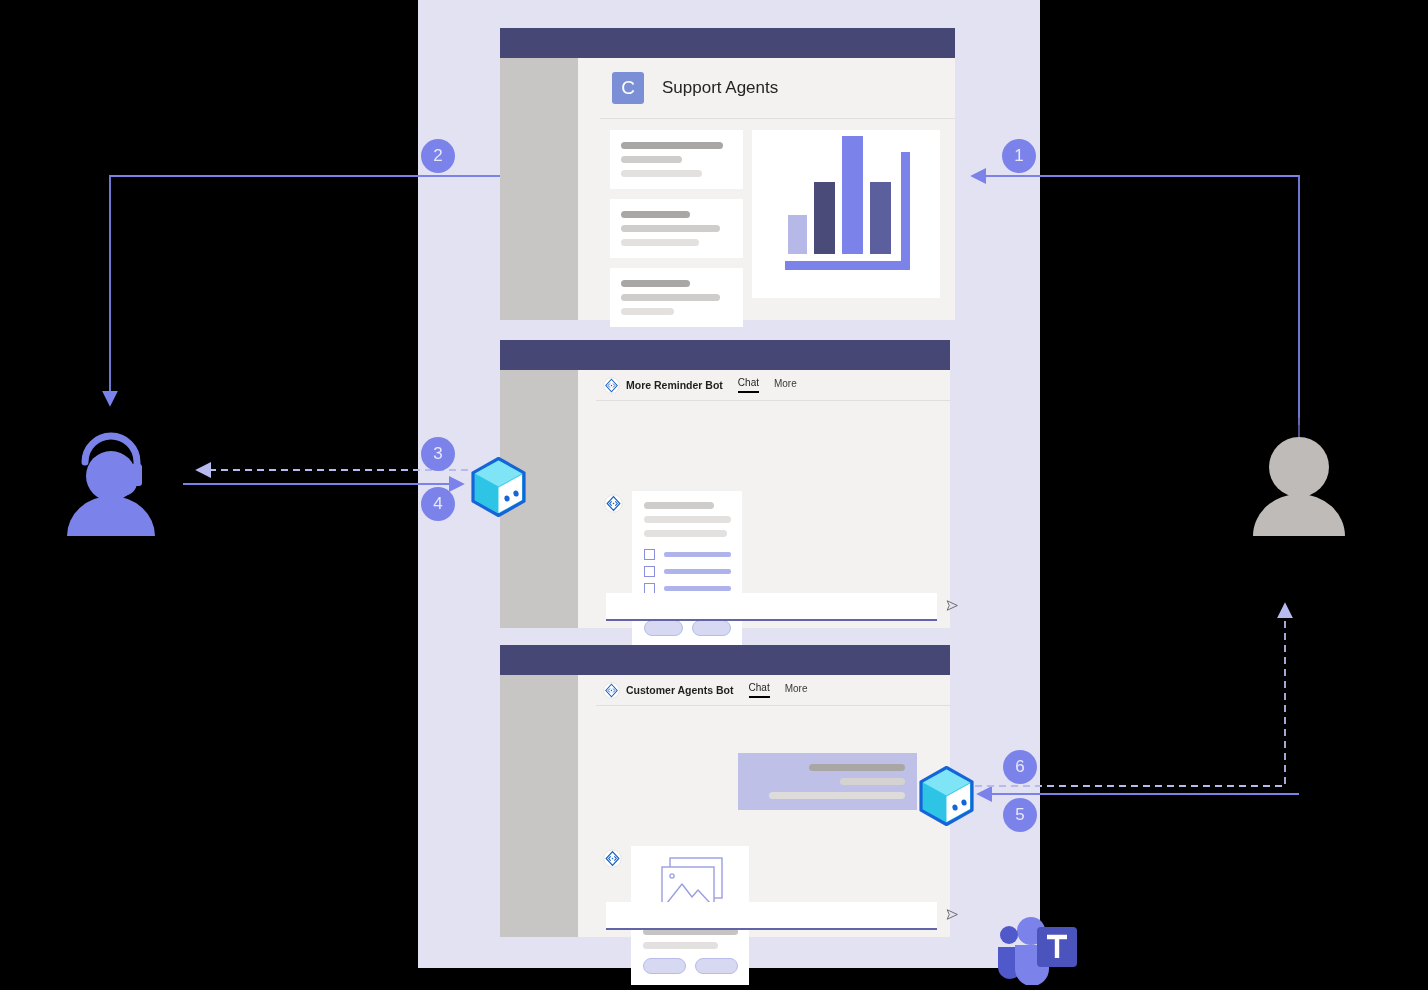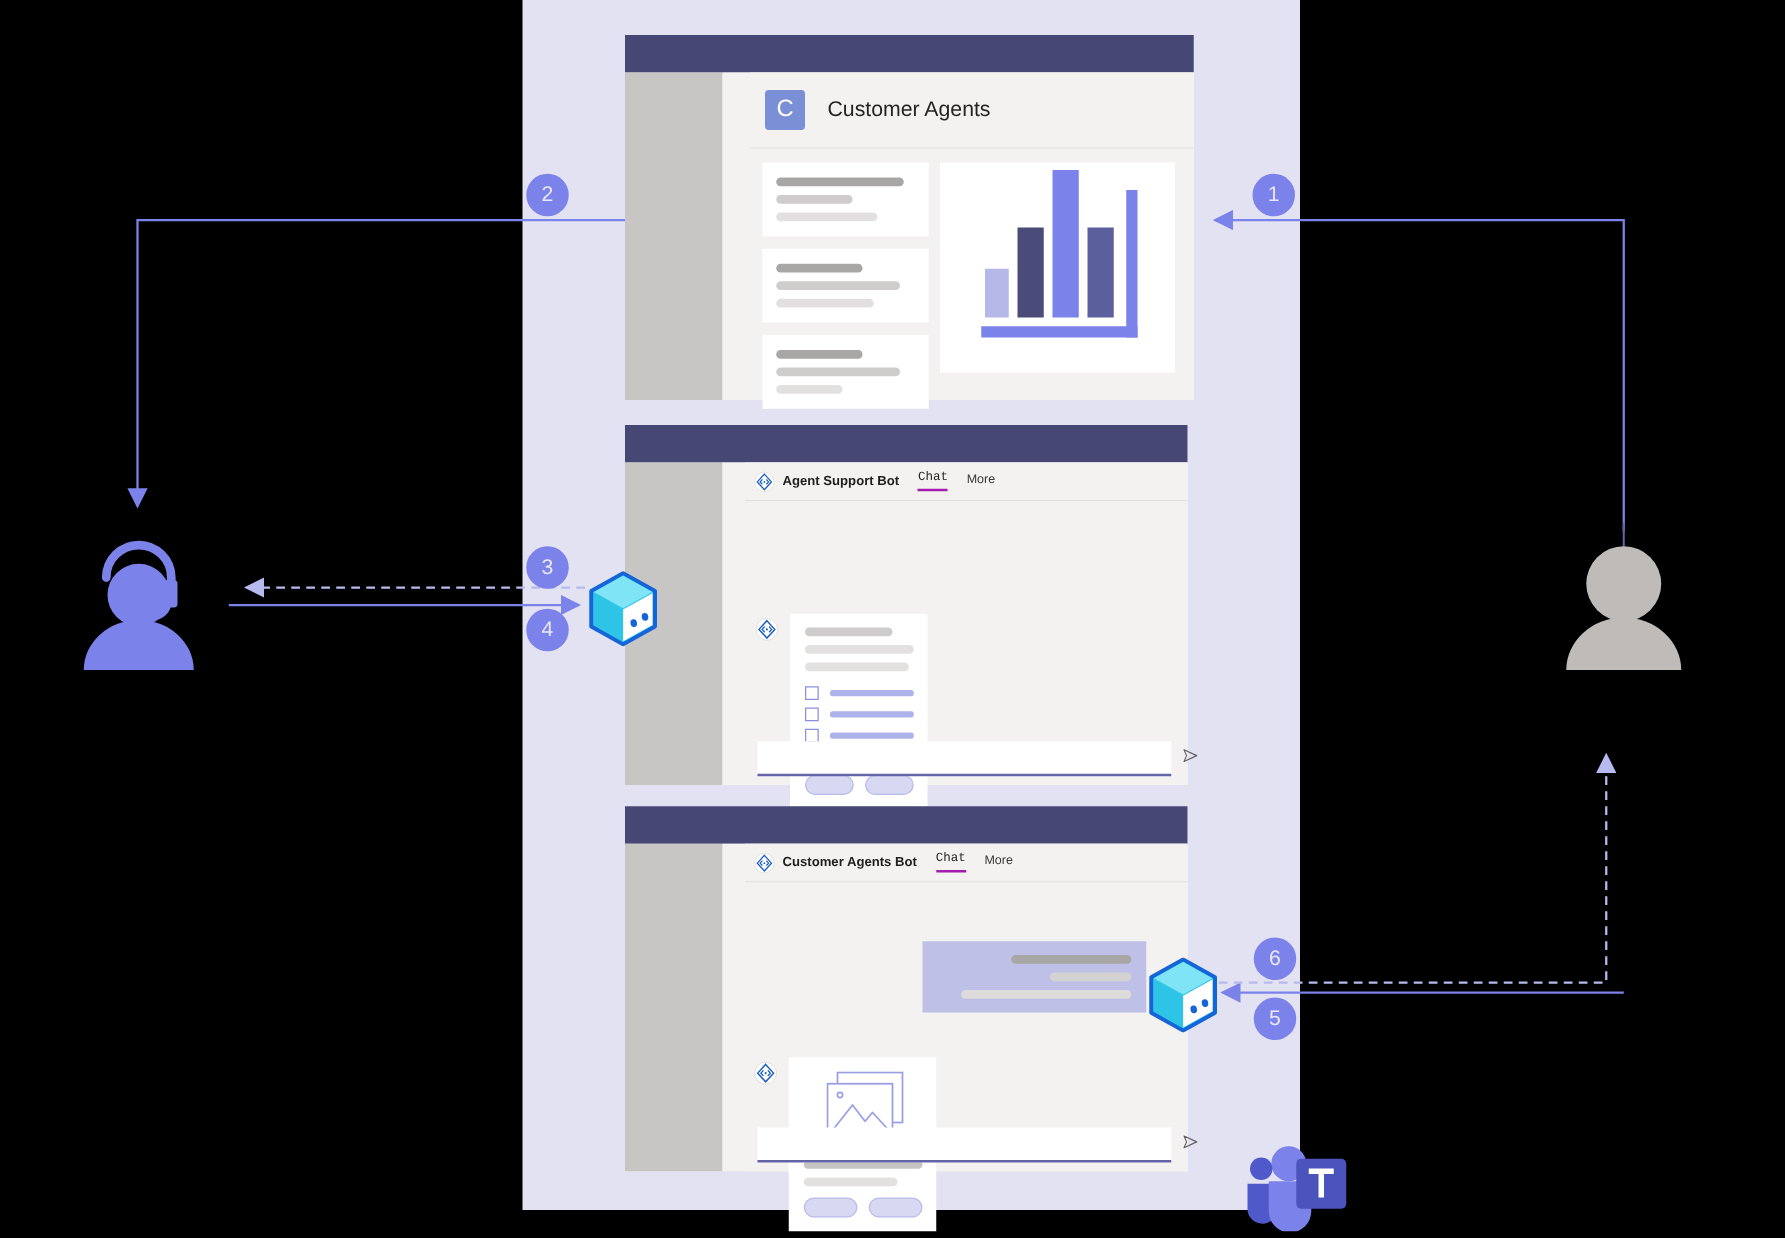--- a/index.html
+++ b/index.html
@@ -40,21 +40,21 @@
   .axis-h{position:absolute;left:0;bottom:0;height:9px;right:0;background:#7B83EB;}
 
   
   #win2{left:500px;top:340px;width:450px;height:288px;}
   #win3{left:500px;top:645px;width:450px;height:292px;}
   .bot-header{position:absolute;left:18px;top:0;right:0;height:30px;
               display:flex;align-items:center;border-bottom:1px solid #E1DFDD;background:#F3F2F1;}
   .bot-badge{width:17px;height:17px;margin-left:7px;flex:0 0 auto;}
   .bot-name{font-size:10.5px;font-weight:bold;color:#201F1E;margin-left:6px;}
   .bot-tab{font-size:10px;color:#3B3A39;margin-left:15px;padding-bottom:3px;}
-  .bot-tab.active{border-bottom:2px solid #a21caf;color:#252423;font-family:Liberation Mono, monospace;}
+  .bot-tab.active{border-bottom:2px solid #000000;color:#252423;}
   .bot-chat{position:absolute;left:18px;top:31px;right:0;bottom:0;background:#F3F2F1;}
 
   .msg-bot{position:absolute;display:flex;align-items:flex-start;}
   .msg-avatar{width:19px;height:19px;flex:0 0 auto;margin-top:3px;}
   .card-white{background:#fff;margin-left:9px;padding:11px 11px 11px 12px;}
   .chk-row{display:flex;align-items:center;margin-bottom:6px;}
   .chk-box{width:9px;height:9px;border:1.6px solid #8A8FE0;margin-right:9px;flex:0 0 auto;}
   .chk-line{height:5px;width:68px;background:#AFB3EC;border-radius:2px;}
   .pill-row{display:flex;gap:9px;margin-top:9px;}
   .pill{height:14px;width:52px;border-radius:8px;background:#D7D8F2;border:1px solid #B9BBEA;}
@@ -92,21 +92,21 @@
 <div id="stage">
 
   <div class="teams-container"></div>
 
   <div class="win" id="win1">
     <div class="win-titlebar"></div>
     <div class="win-rail"></div>
     <div class="win-body">
       <div class="ca-header">
         <div class="ca-avatar">C</div>
-        <div class="ca-title">Customer Agents</div>
+        <div class="ca-title">Support Agents</div>
       </div>
       <div class="ca-content">
 
         <div class="ca-list">
           <div class="ca-card">
             <div class="sk sk-a" style="width:92%"></div>
             <div class="sk sk-b" style="width:55%"></div>
             <div class="sk sk-c" style="width:73%"></div>
           </div>
           <div class="ca-card">
@@ -143,21 +143,21 @@
 
       <div class="bot-header">
         <span class="bot-badge">
           <svg viewBox="0 0 24 24" width="17" height="17">
             <circle cx="12" cy="12" r="11" fill="#fff" stroke="#E1DFDD" stroke-width="1"></circle>
             <path d="M12 3.2 20 12 12 20.8 4 12Z" fill="none" stroke="#1B5FC1" stroke-width="1.5"></path>
             <path d="M9.4 9.6 7.2 12l2.2 2.4M14.6 9.6 16.8 12l-2.2 2.4" fill="none" stroke="#1B5FC1" stroke-width="1.3" stroke-linecap="round"></path>
             <circle cx="12" cy="12" r="1.05" fill="#1B5FC1"></circle>
           </svg>
         </span>
-        <span class="bot-name">Agent Support Bot</span>
+        <span class="bot-name">More Reminder Bot</span>
         <span class="bot-tab active">Chat</span>
         <span class="bot-tab">More</span>
       </div>
 
       <div class="bot-chat">
         <div class="msg-bot" style="left:8px;top:90px;">
           <span class="msg-avatar">
             <svg viewBox="0 0 24 24" width="19" height="19">
               <circle cx="12" cy="12" r="11" fill="#fff" stroke="#E1DFDD" stroke-width="1"></circle>
               <path d="M12 3.2 20 12 12 20.8 4 12Z" fill="none" stroke="#1B5FC1" stroke-width="1.5"></path>

